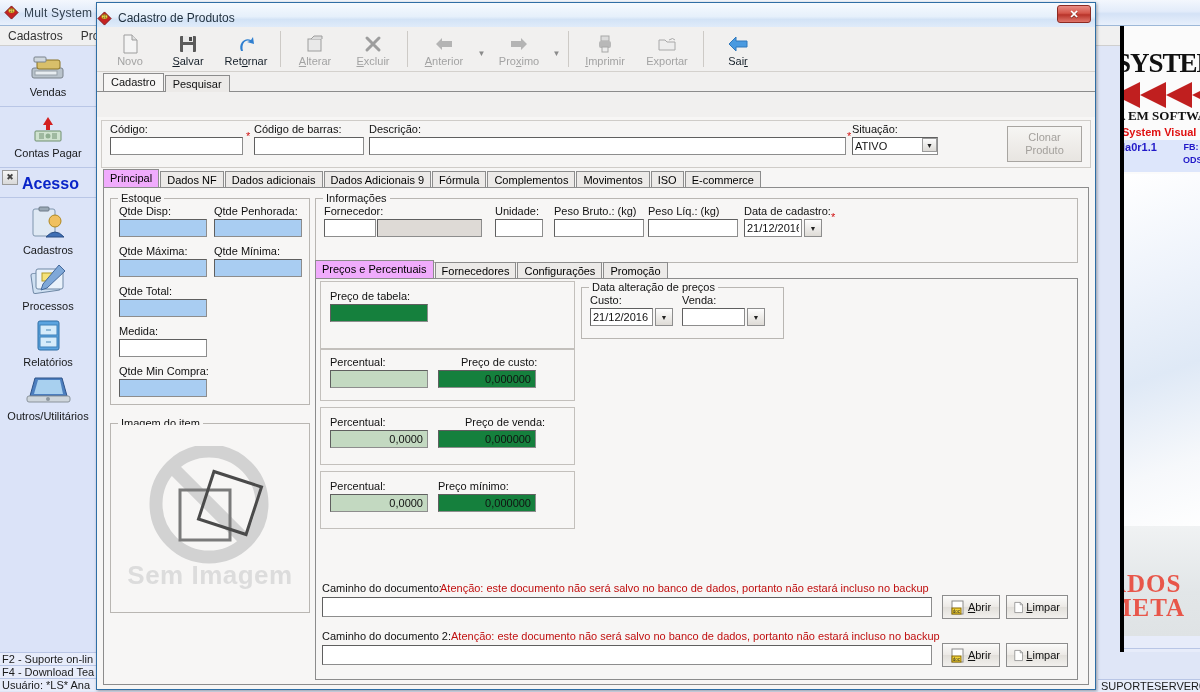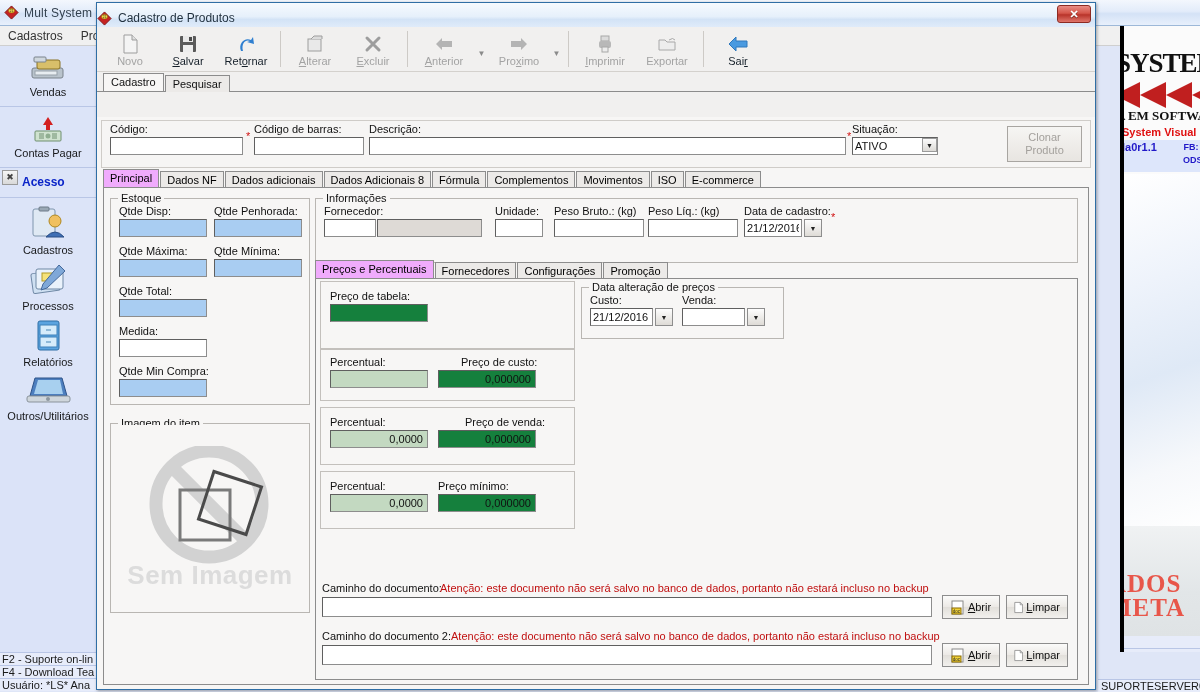--- a/index.html
+++ b/index.html
@@ -53,21 +53,21 @@
   .acesso-bar {
     background: #dce4f8; border-bottom: 1px solid #b9c6e6;
     height: 30px; position: relative;
   }
   .acesso-x {
     position:absolute; left:2px; top:2px; width:16px; height:15px;
     background: linear-gradient(to bottom,#f6f6f6,#d9d9d9);
     border:1px solid #9a9a9a; font-size:9px; text-align:center; line-height:13px; color:#444;
   }
   .acesso-text {
-    position:absolute; left:22px; top:7px; color:#0a24c8; font-weight:bold; font-size:12px;
+    position:absolute; left:22px; top:7px; color:#0a24c8; font-weight:bold; font-size:16px;
   }
   .bg-status {
     position: absolute; left: 0; bottom: 0; width: 1200px; height: 40px;
   }
   .statusline {
     height: 13px; line-height: 13px; font-size: 11px; color: #1a1a1a;
     border-top: 1px solid #b9c6e6; background: #e7ecfa;
     padding-left: 2px; white-space: nowrap; overflow: hidden;
   }
 
@@ -538,21 +538,21 @@
           <div style="position:absolute;right:8px;top:5px;width:75px;height:36px;border:1px solid #a8a5a1;background:linear-gradient(to bottom,#f6f5f3,#e8e5e1);color:#a3a09c;display:flex;flex-direction:column;align-items:center;justify-content:center;font-size:11px;line-height:13px;">
             <span>Clonar</span>
             <span>Produto</span>
           </div>
         </div>
 
         <div class="inner-tabstrip" style="left:6px; top:52px;">
           <div class="itab active">Principal</div>
           <div class="itab">Dados NF</div>
           <div class="itab">Dados adicionais</div>
-          <div class="itab">Dados Adicionais 8</div>
+          <div class="itab">Dados Adicionais 9</div>
           <div class="itab">Fórmula</div>
           <div class="itab">Complementos</div>
           <div class="itab">Movimentos</div>
           <div class="itab">ISO</div>
           <div class="itab">E-commerce</div>
         </div>
 
         <div style="position:absolute;left:6px;top:70px;right:6px;bottom:4px;border:1px solid #8c8c8c;background:#f7f6f5;">
 
           <div class="gbox" style="left:6px;top:10px;width:200px;height:207px;">

